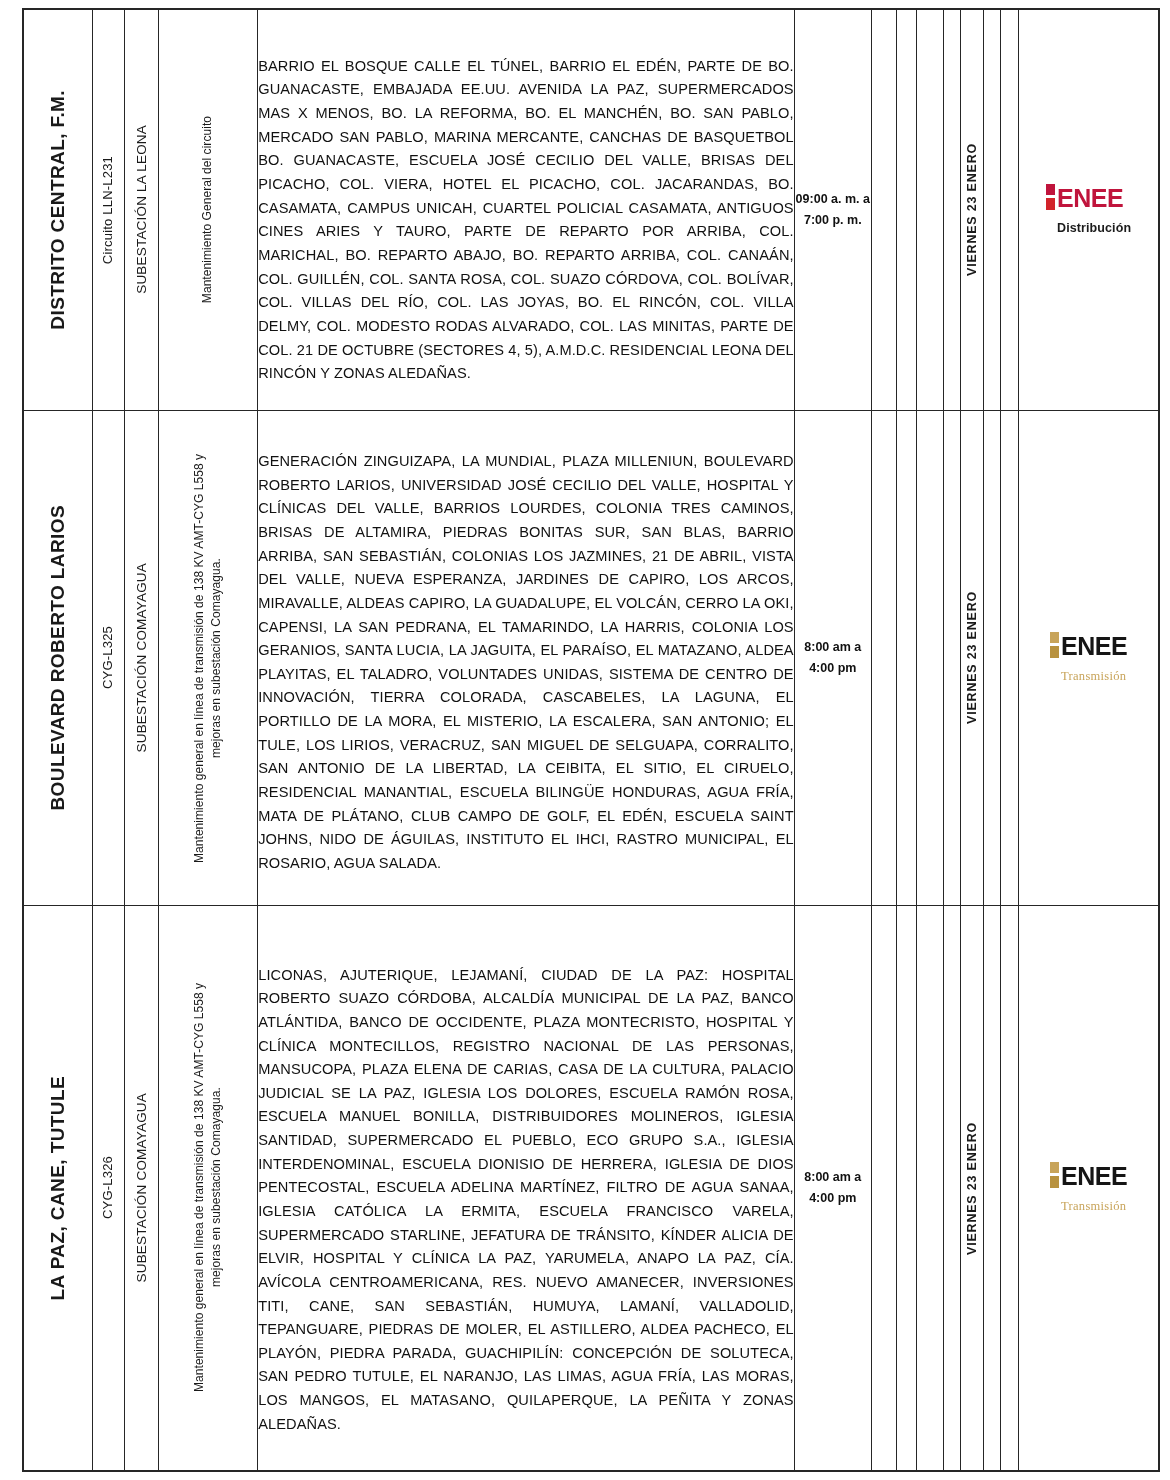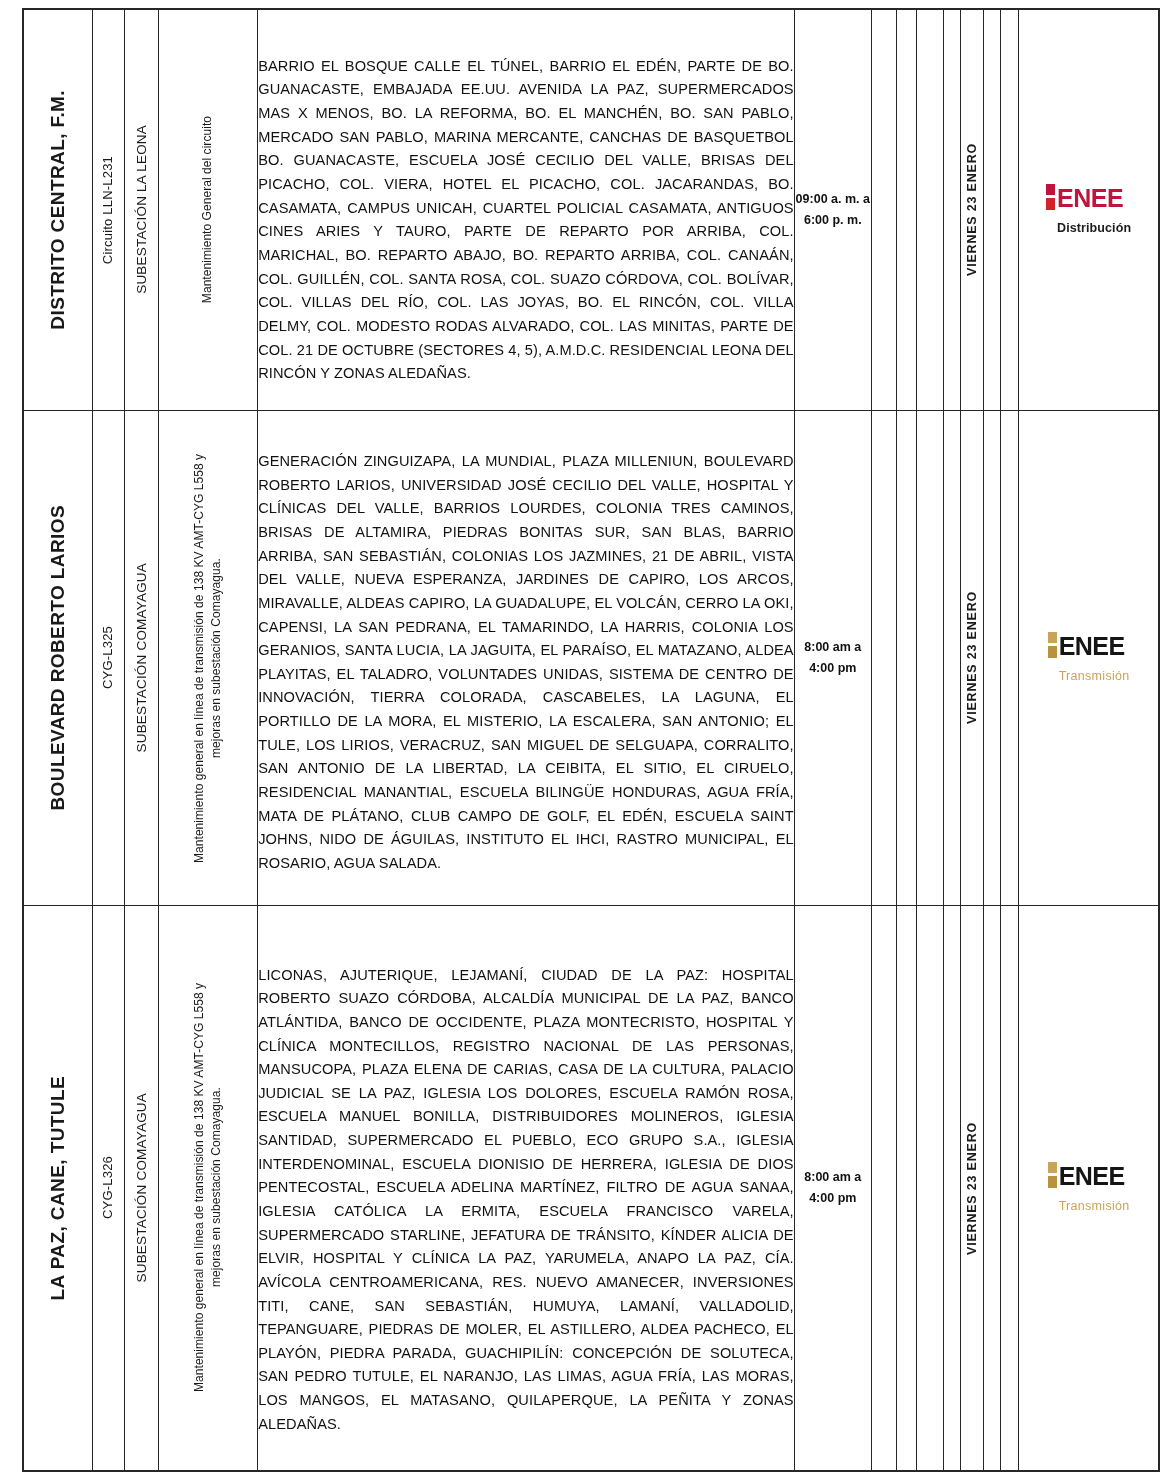--- a/index.html
+++ b/index.html
@@ -187,21 +187,21 @@
   .logo-word.dist { color: #C0143C; }
   .logo-word.trans { color: #151515; }
   .logo-sub {
     font-size: 12.5px;
     font-weight: bold;
     letter-spacing: 0.1px;
     margin-top: 12px;
     margin-left: 11px;
   }
   .logo-sub.dist { color: #1c1c1c; }
-  .logo-sub.trans { color: #C8A45A; font-weight: normal; letter-spacing: 0.3px; }
+  .logo-sub.trans { color: #C8A45A; font-weight: normal; letter-spacing: 0.3px; font-family: Liberation Serif, serif; }
 </style>
 </head>
 <body>
 
 <div class="sheet">
   <table class="outage-table">
     <colgroup>
       <col style="width:68px">
       <col style="width:32px">
       <col style="width:33px">
@@ -238,21 +238,21 @@
         <td class="peach">
           <div class="vwrap">
               <span class="vtext reason">Mantenimiento General del circuito</span>
             </div>
         </td>
         <td class="zones r1">
           <p class="zones-p">BARRIO EL BOSQUE CALLE EL TÚNEL, BARRIO EL EDÉN,  PARTE DE BO. GUANACASTE,  EMBAJADA EE.UU.  AVENIDA LA PAZ, SUPERMERCADOS MAS X MENOS, BO. LA REFORMA, BO. EL MANCHÉN, BO. SAN PABLO, MERCADO SAN PABLO, MARINA MERCANTE, CANCHAS DE BASQUETBOL  BO. GUANACASTE, ESCUELA JOSÉ CECILIO DEL VALLE, BRISAS DEL PICACHO, COL. VIERA, HOTEL EL PICACHO, COL. JACARANDAS, BO. CASAMATA, CAMPUS UNICAH, CUARTEL POLICIAL CASAMATA, ANTIGUOS CINES ARIES Y TAURO, PARTE DE REPARTO POR ARRIBA, COL. MARICHAL, BO. REPARTO ABAJO,  BO. REPARTO ARRIBA, COL. CANAÁN, COL. GUILLÉN, COL. SANTA ROSA, COL. SUAZO CÓRDOVA, COL. BOLÍVAR, COL. VILLAS DEL RÍO, COL. LAS JOYAS, BO. EL RINCÓN, COL. VILLA DELMY, COL. MODESTO RODAS ALVARADO, COL. LAS MINITAS, PARTE DE COL. 21 DE OCTUBRE (SECTORES 4, 5), A.M.D.C. RESIDENCIAL LEONA DEL RINCÓN Y ZONAS ALEDAÑAS.</p>
         </td>
         <td class="time">
           <div class="time-line">09:00 a. m. a</div>
-          <div class="time-line">6:00 p. m.</div>
+          <div class="time-line">7:00 p. m.</div>
         </td>
         <td class="narrow"></td>
         <td class="narrow"></td>
         <td class="narrow"></td>
         <td class="narrow"></td>
         <td class="date-gold">
           <div class="vwrap">
               <span class="date-text">VIERNES 23 ENERO</span>
             </div>
         </td>

